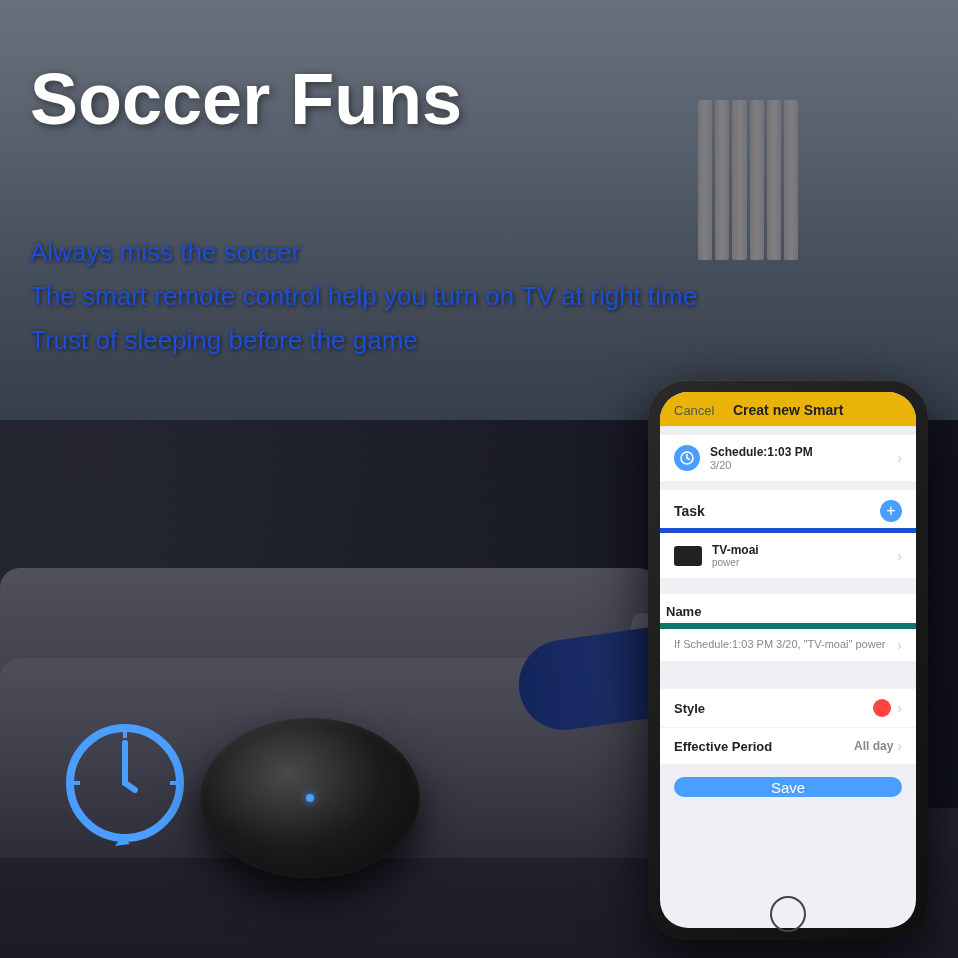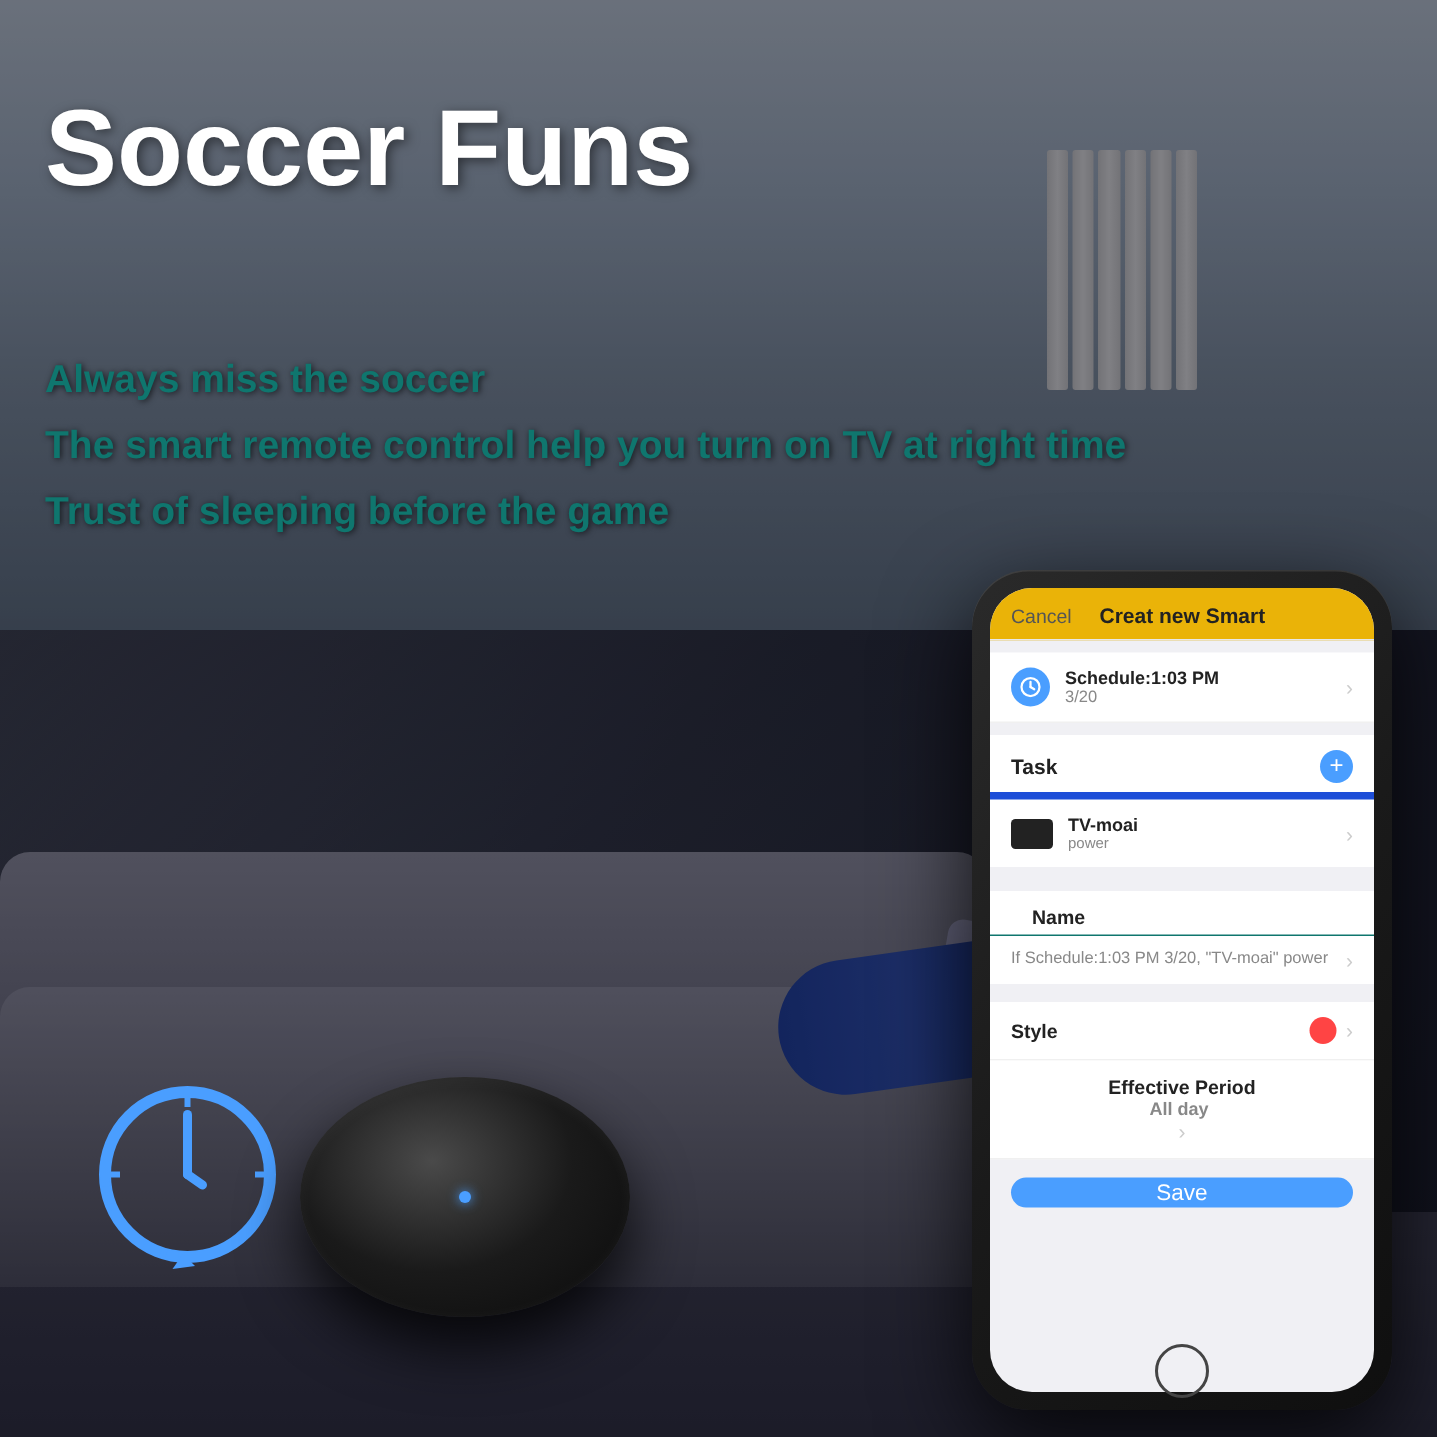--- a/index.html
+++ b/index.html
@@ -37,24 +37,24 @@
 
     .subtitle-block {
       position: absolute;
       top: 230px;
       left: 30px;
       z-index: 20;
     }
 
     .subtitle-text {
       font-size: 26px;
-      color: #0f766e;
+      color: #1d4ed8;
       text-shadow: 1px 1px 4px rgba(0,0,0,0.7);
       line-height: 1.7;
-      font-weight: 700;
+      font-weight: 400;
     }
 
     
     .clock-icon-container {
       position: absolute;
       bottom: 100px;
       left: 50px;
       z-index: 20;
       width: 150px;
       height: 150px;
@@ -285,44 +285,44 @@
       color: #888;
     }
 
     
     .name-section {
       background: #fff;
       margin-top: 8px;
     }
 
     .name-header {
-      padding: 10px 28px 4px;
+      padding: 10px 6px 4px;
       font-size: 13px;
       font-weight: 600;
       color: #222;
-      border-bottom: 1px solid #0f766e;
+      border-bottom: 6px solid #0f766e;
     }
 
     .name-row {
       display: flex;
       align-items: flex-start;
       padding: 8px 14px;
     }
 
     .name-value {
       flex: 1;
       font-size: 11px;
       color: #888;
       line-height: 1.4;
     }
 
     
     .style-section {
       background: #fff;
-      margin-top: 4px;
+      margin-top: 20px;
     }
 
     .style-row {
       display: flex;
       align-items: center;
       padding: 10px 14px;
       border-bottom: 1px solid #f0f0f0;
     }
 
     .style-label {
@@ -343,21 +343,20 @@
     
     .effective-section {
       background: #fff;
     }
 
     .effective-row {
       display: flex;
       align-items: center;
       padding: 10px 14px;
       border-bottom: 1px solid #f0f0f0;
-      flex-direction: column;
     }
 
     .effective-label {
       flex: 1;
       font-size: 13px;
       font-weight: 600;
       color: #222;
     }
 
     .effective-value {

